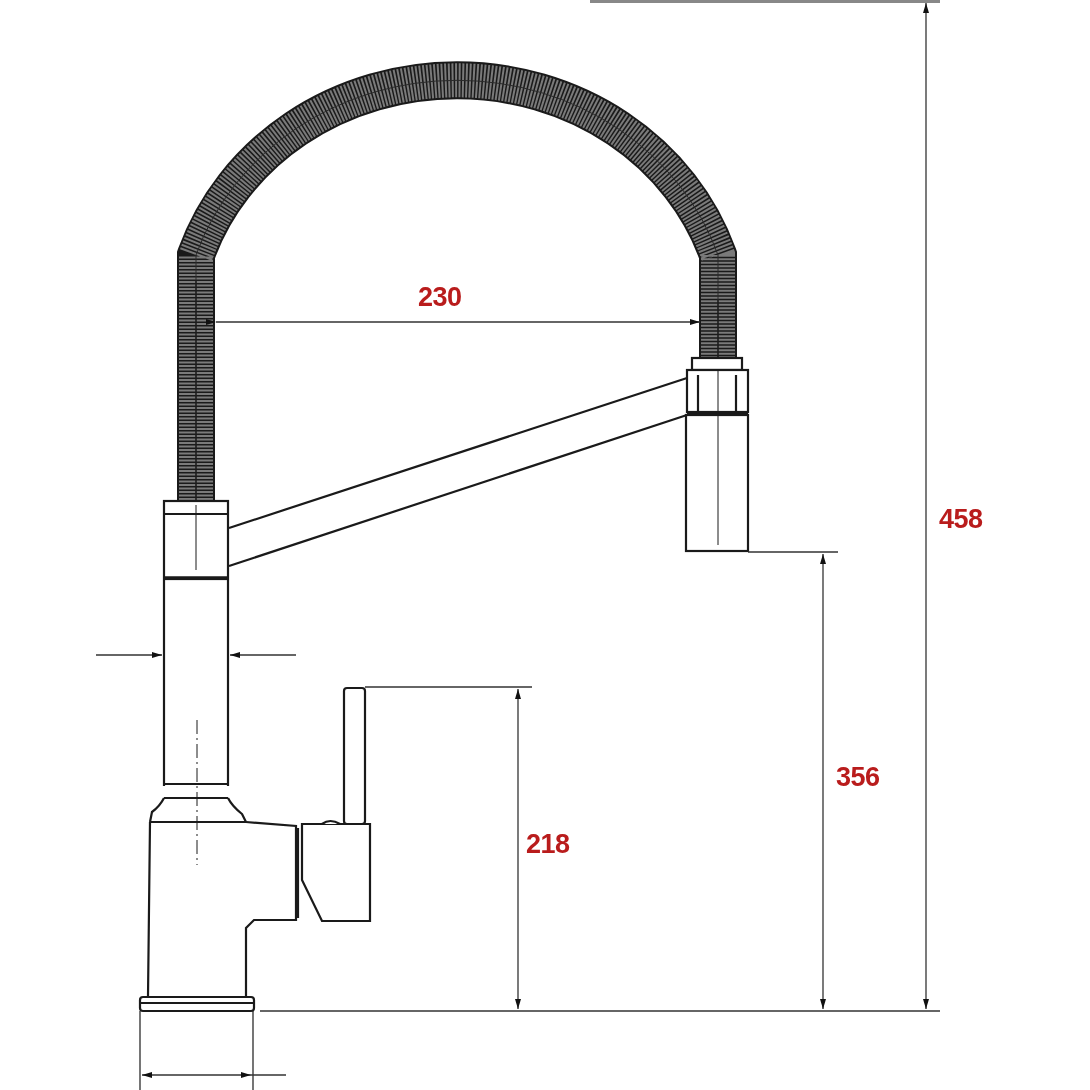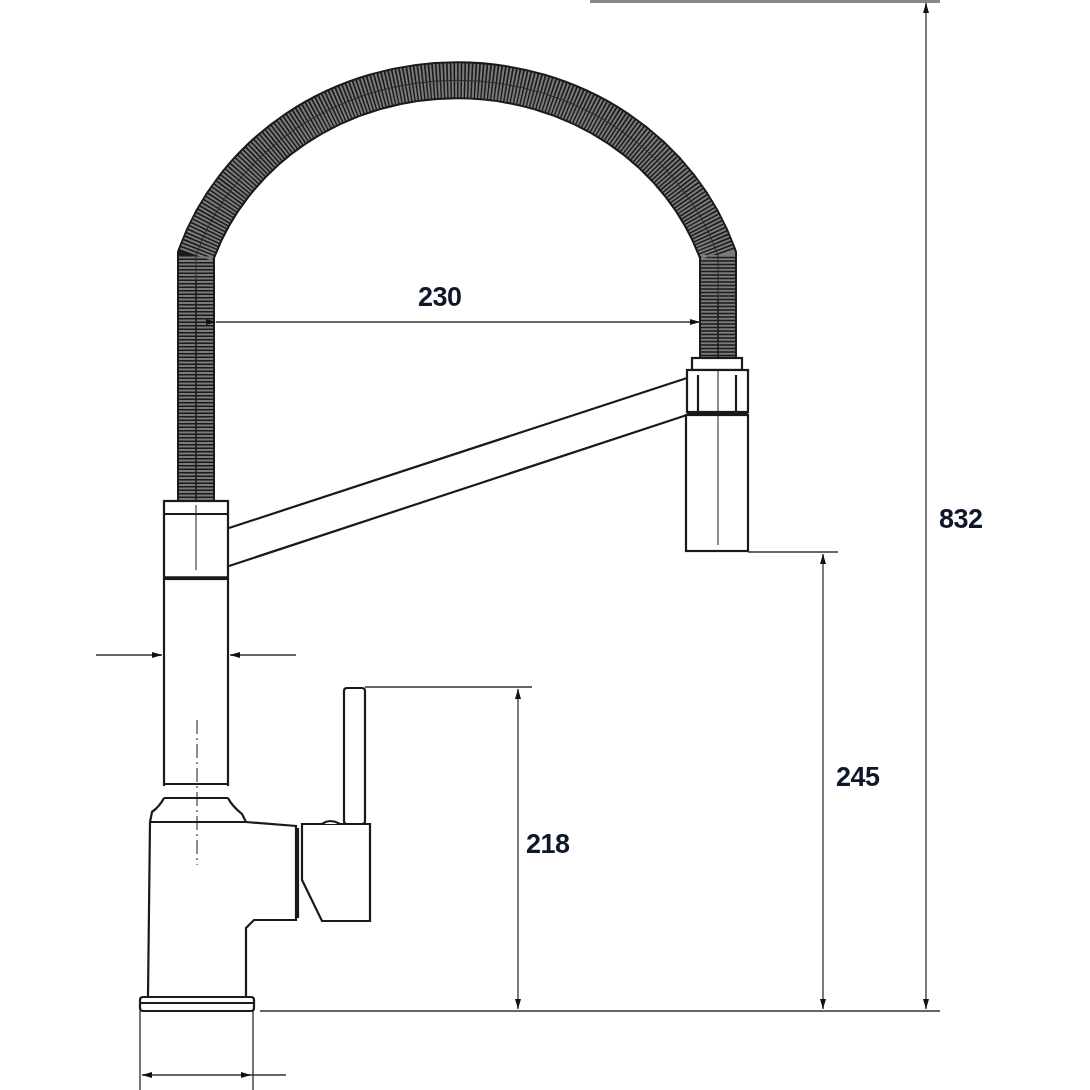--- a/index.html
+++ b/index.html
@@ -3,21 +3,21 @@
   <meta charset="utf-8">
   <style>
     html, body { margin: 0; padding: 0; background: #ffffff; }
     body { width: 1090px; height: 1090px; position: relative; overflow: hidden; }
     #canvas { position: absolute; left: 0; top: 0; width: 1090px; height: 1090px; }
     .dim-label {
       position: absolute;
       font-family: "Liberation Sans", sans-serif;
       font-weight: bold;
       font-size: 27px;
-      color: #0f172a;
+      color: #b91c1c;
       line-height: 1;
       letter-spacing: -0.5px;
     }
   </style>
 </head>
 <body>
 
 <svg id="canvas" width="1090" height="1090" viewBox="0 0 1090 1090" xmlns="http://www.w3.org/2000/svg">
   <defs>
     <pattern id="coil" patternUnits="userSpaceOnUse" width="4" height="4">
@@ -117,15 +117,15 @@
     <line x1="823" y1="780" x2="823" y2="1009" marker-end="url(#arrowEnd)"></line>
   </g>
 
   <g stroke="#333" stroke-width="1.3">
     <line x1="926" y1="520" x2="926" y2="3" marker-end="url(#arrowEnd)"></line>
     <line x1="926" y1="520" x2="926" y2="1009" marker-end="url(#arrowEnd)"></line>
   </g>
 </svg>
 
 <div class="dim-label" style="left:418px; top:284px;">230</div>
-<div class="dim-label" style="left:939px; top:506px;">832</div>
-<div class="dim-label" style="left:836px; top:764px;">245</div>
+<div class="dim-label" style="left:939px; top:506px;">458</div>
+<div class="dim-label" style="left:836px; top:764px;">356</div>
 <div class="dim-label" style="left:526px; top:831px;">218</div>
 
 </body></html>

